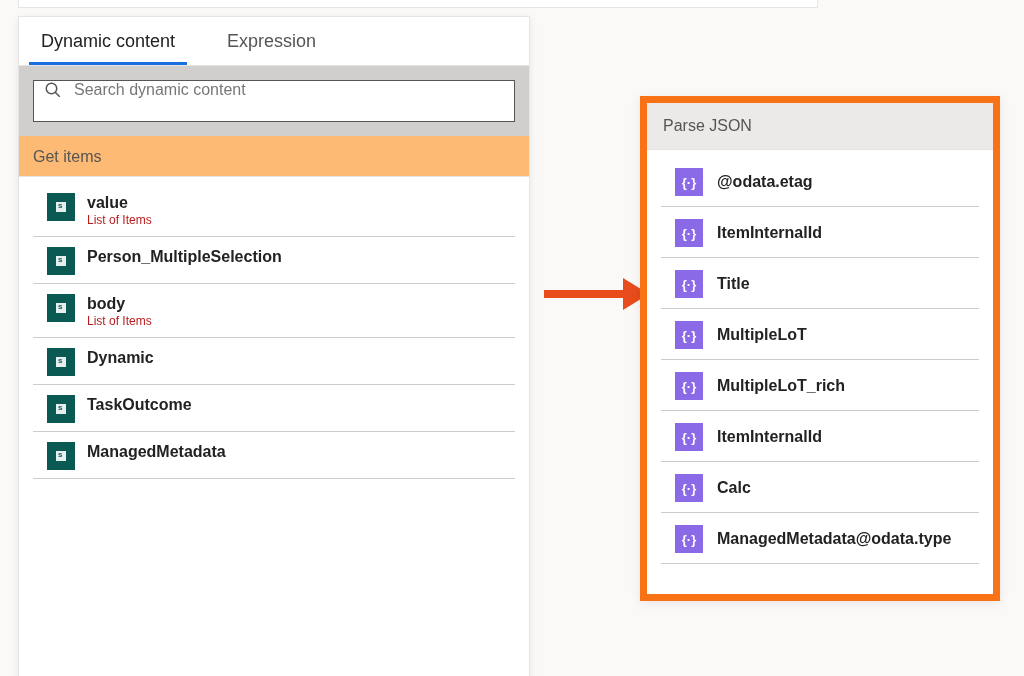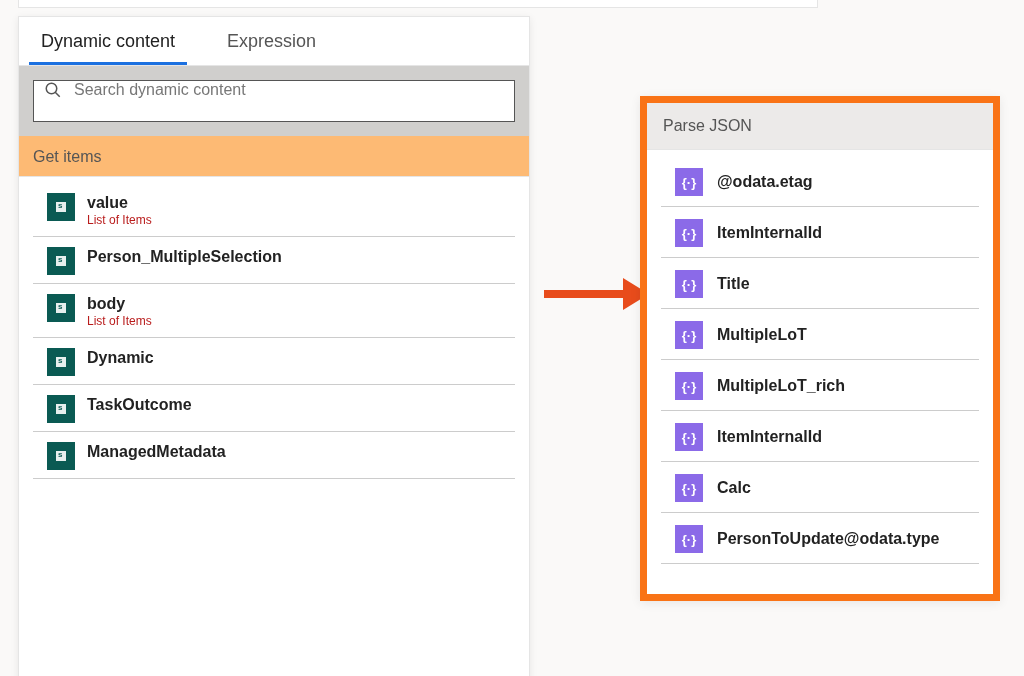--- a/index.html
+++ b/index.html
@@ -329,16 +329,16 @@
     <div class="right-row">
       <div class="json-icon">{·}</div>
       <span class="json-title">ItemInternalId</span>
     </div>
     <div class="right-row">
       <div class="json-icon">{·}</div>
       <span class="json-title">Calc</span>
     </div>
     <div class="right-row">
       <div class="json-icon">{·}</div>
-      <span class="json-title">PersonToUpdate@odata.type</span>
+      <span class="json-title">ManagedMetadata@odata.type</span>
     </div>
   </div>
 </div>
 
 </body></html>

